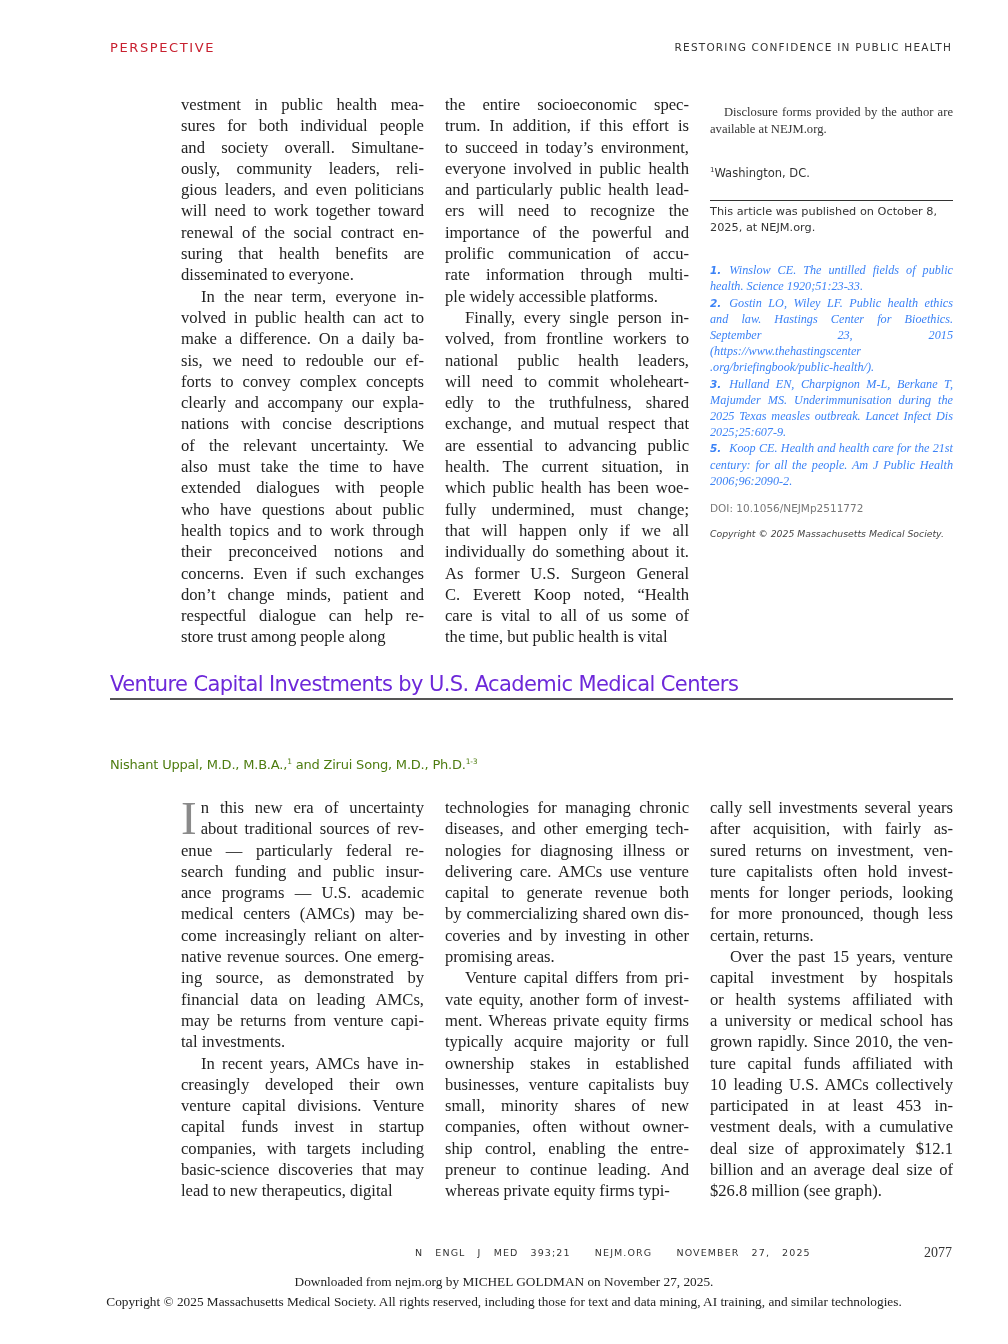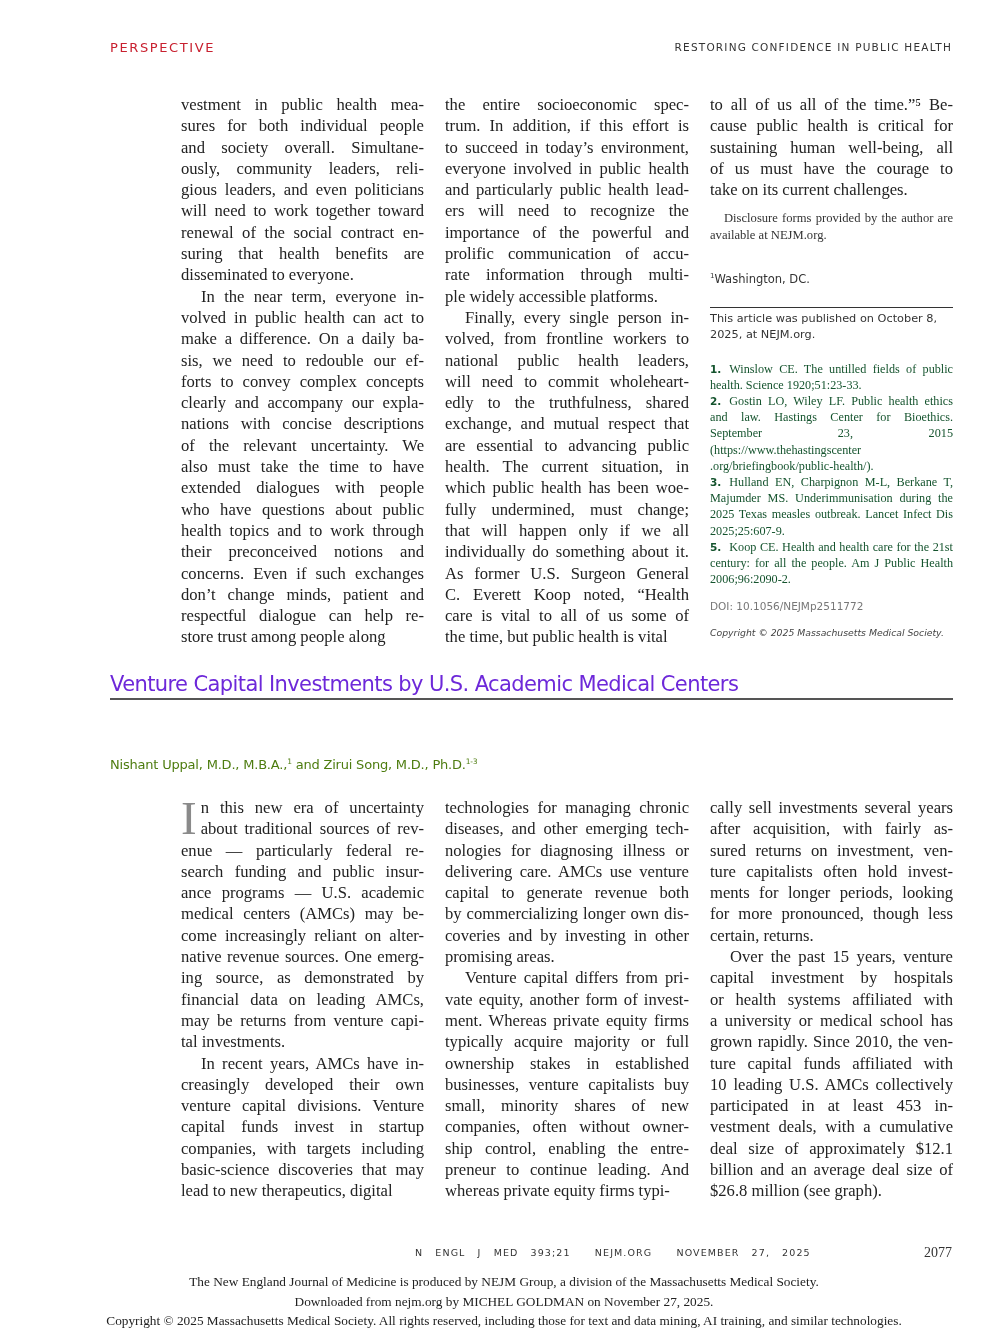--- a/index.html
+++ b/index.html
@@ -17,21 +17,21 @@
   #c1 { left: 181px; top: 94px; width: 243px; }
   #c2 { left: 445px; top: 94px; width: 244px; }
   #c3 { left: 710px; top: 94px; width: 243px; }
 
   .disclosure { font-family: "Liberation Serif", serif; font-size: 12.6px; line-height: 17px; color: #333; margin-top: 10px; text-indent: 14px; }
   .affil { font-family: "DejaVu Sans", sans-serif; font-size: 11.5px; color: #333; margin-top: 22px; }
   .affil sup { font-size: 7px; }
   .pubrule { border-top: 1.3px solid #333; margin-top: 16px; }
   .pubnote { font-family: "DejaVu Sans", sans-serif; font-size: 11.3px; line-height: 16px; color: #333; margin-top: 3px; text-align: left; }
 
-  .refs { margin-top: 18px; font-family: "Liberation Serif", serif; font-size: 12.2px; line-height: 16.2px; color: #14532d; text-align: justify; }
+  .refs { margin-top: 26px; font-family: "Liberation Serif", serif; font-size: 12.2px; line-height: 16.2px; color: #3b82f6; text-align: justify; font-style: italic; }
   .ref { margin: 0; }
   .ref .num { font-family: "DejaVu Sans", sans-serif; font-weight: bold; font-size: 10.5px; margin-right: 8px; }
   .doi { margin-top: 9px; font-family: "DejaVu Sans", sans-serif; font-size: 10.5px; color: #777; }
   .copyright { margin-top: 4px; font-family: "DejaVu Sans", sans-serif; font-style: italic; font-size: 9.3px; color: #444; }
 
   .article-rule { position: absolute; left: 110px; top: 698px; width: 843px; height: 0; border-top: 2px solid #555; }
   .article-title { position: absolute; left: 110px; top: 672px; font-family: "DejaVu Sans", sans-serif; font-size: 21px; font-weight: normal; color: #6d28d9; letter-spacing: -0.6px; white-space: nowrap; }
   .authors { position: absolute; left: 110px; top: 757px; font-family: "DejaVu Sans", sans-serif; font-size: 13px; color: #4d7c0f; white-space: nowrap; letter-spacing: -0.2px; }
   .authors sup { font-size: 7.5px; }
 
@@ -115,27 +115,20 @@
       <span class="line">that will happen only if we all</span>
       <span class="line">individually do something about it.</span>
       <span class="line">As former U.S. Surgeon General</span>
       <span class="line">C. Everett Koop noted, “Health</span>
       <span class="line">care is vital to all of us some of</span>
       <span class="line last">the time, but public health is vital</span>
     </p>
 </div>
 
 <div class="col" id="c3">
-  <p>
-      <span class="line">to all of us all of the time.”⁵ Be-</span>
-      <span class="line">cause public health is critical for</span>
-      <span class="line">sustaining human well-being, all</span>
-      <span class="line">of us must have the courage to</span>
-      <span class="line last">take on its current challenges.</span>
-    </p>
   <div class="disclosure">Disclosure forms provided by the author are available at NEJM.org.</div>
   <div class="affil"><sup>1</sup><span>Washington, DC.</span></div>
   <div class="pubrule"></div>
   <div class="pubnote">This article was published on October 8, 2025, at NEJM.org.</div>
   <div class="refs">
     <p class="ref"><span class="num">1.</span><span>Winslow CE. The untilled fields of public health. Science 1920;51:23-33.</span></p>
     <p class="ref"><span class="num">2.</span><span>Gostin LO, Wiley LF. Public health ethics and law. Hastings Center for Bioethics. September 23, 2015 (https://www.thehastingscenter .org/briefingbook/public-health/).</span></p>
     <p class="ref"><span class="num">3.</span><span>Hulland EN, Charpignon M-L, Berkane T, Majumder MS. Underimmunisation during the 2025 Texas measles outbreak. Lancet Infect Dis 2025;25:607-9.</span></p>
     <p class="ref"><span class="num">5.</span><span>Koop CE. Health and health care for the 21st century: for all the people. Am J Public Health 2006;96:2090-2.</span></p>
   </div>
@@ -177,21 +170,21 @@
     </p>
 </div>
 
 <div class="col" id="c5">
   <p>
       <span class="line">technologies for managing chronic</span>
       <span class="line">diseases, and other emerging tech-</span>
       <span class="line">nologies for diagnosing illness or</span>
       <span class="line">delivering care. AMCs use venture</span>
       <span class="line">capital to generate revenue both</span>
-      <span class="line">by commercializing longer own dis-</span>
+      <span class="line">by commercializing shared own dis-</span>
       <span class="line">coveries and by investing in other</span>
       <span class="line last">promising areas.</span>
     </p>
   <p>
       <span class="line" style="padding-left: 20px;">Venture capital differs from pri-</span>
       <span class="line">vate equity, another form of invest-</span>
       <span class="line">ment. Whereas private equity firms</span>
       <span class="line">typically acquire majority or full</span>
       <span class="line">ownership stakes in established</span>
       <span class="line">businesses, venture capitalists buy</span>
@@ -228,16 +221,15 @@
       <span class="line last">$26.8 million (see graph).</span>
     </p>
 </div>
 
 <div class="footer-meta">
   <span class="journal-cite" style="white-space:pre;">N ENGL J MED 393;21  NEJM.ORG  NOVEMBER 27, 2025</span>
   <span class="page-number">2077</span>
 </div>
 
 <div class="download-notice">
-  <div>The New England Journal of Medicine is produced by NEJM Group, a division of the Massachusetts Medical Society.</div>
   <div>Downloaded from nejm.org by MICHEL GOLDMAN on November 27, 2025.</div>
   <div>Copyright © 2025 Massachusetts Medical Society. All rights reserved, including those for text and data mining, AI training, and similar technologies.</div>
 </div>
 
 </body></html>

